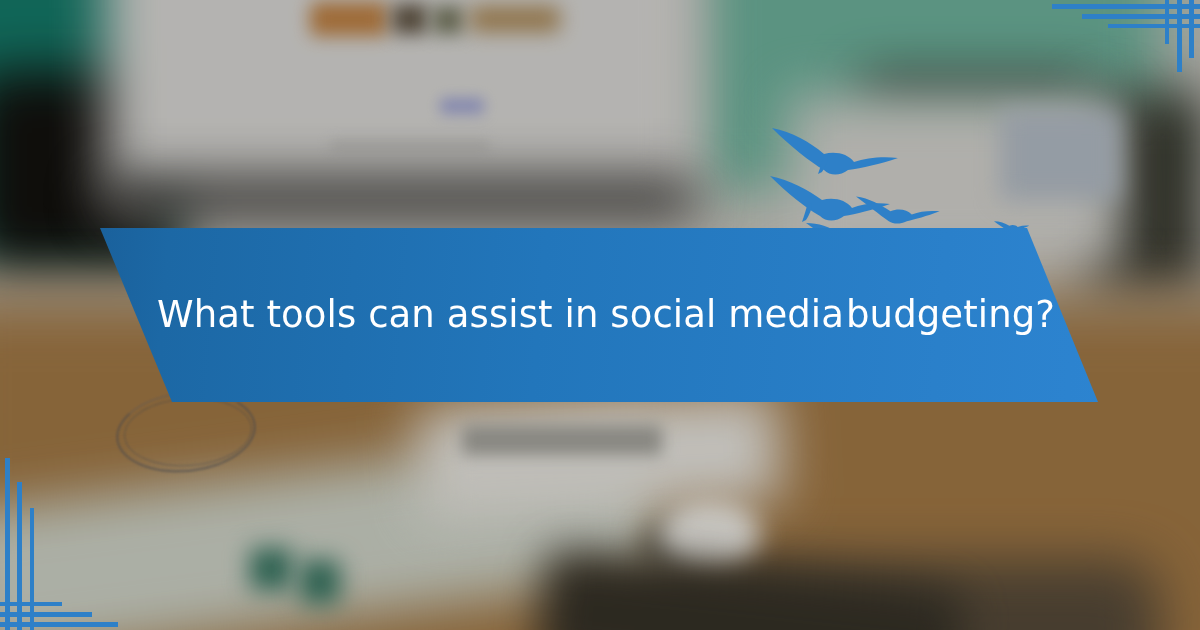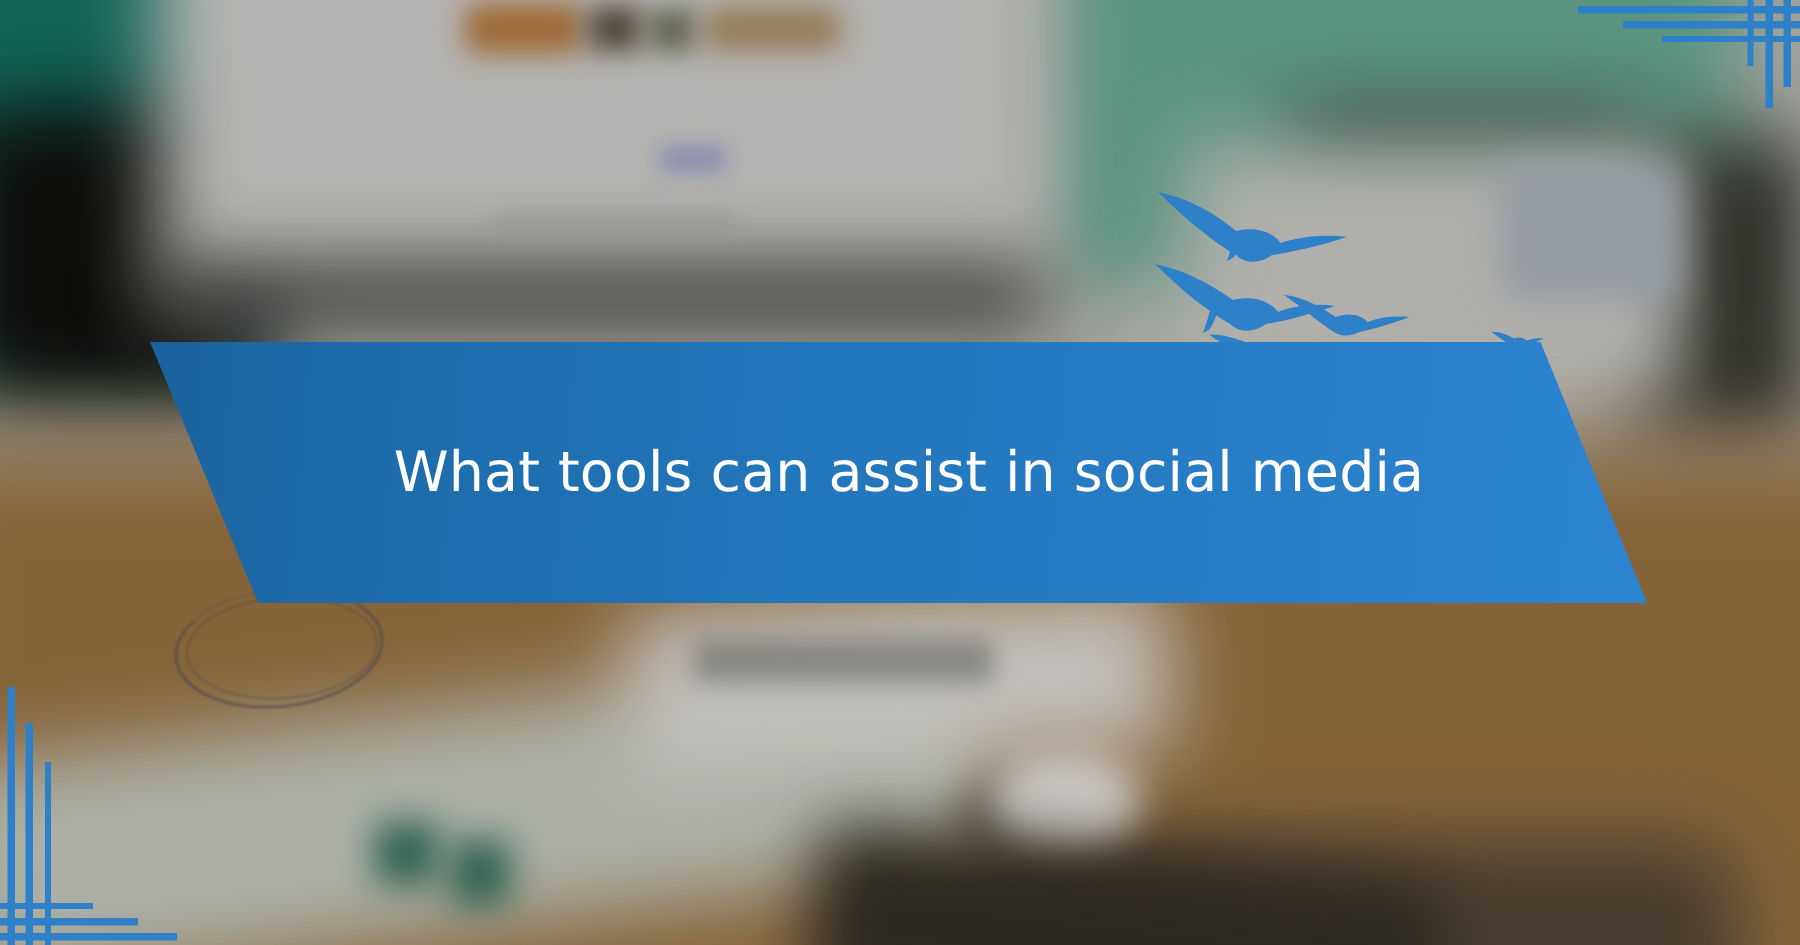--- a/index.html
+++ b/index.html
@@ -251,16 +251,17 @@
 
     <div class="deco-line" style="left:5px;  top:458px; width:5px; height:172px;"></div>
     <div class="deco-line" style="left:17px; top:482px; width:5px; height:148px;"></div>
     <div class="deco-line" style="left:30px; top:508px; width:4px; height:122px;"></div>
   </div>
 
   <div class="banner">
     <div class="banner-shape"></div>
     <div class="banner-text">
       <div class="line">What tools can assist in social media</div>
+      <div class="line">budgeting?</div>
     </div>
   </div>
 
 </div>
 
 </body></html>

